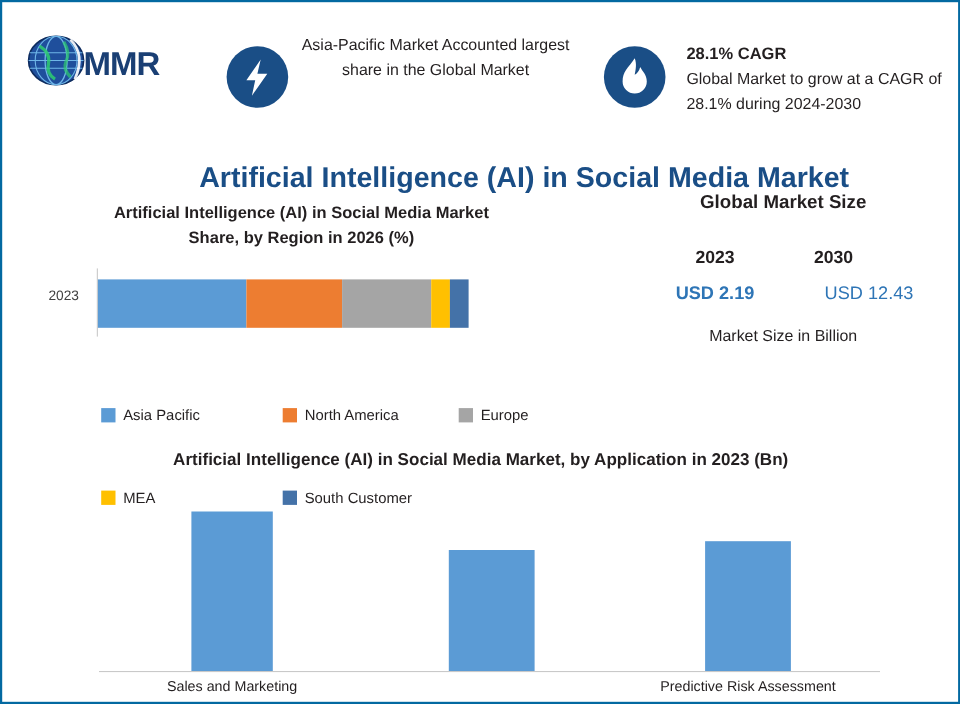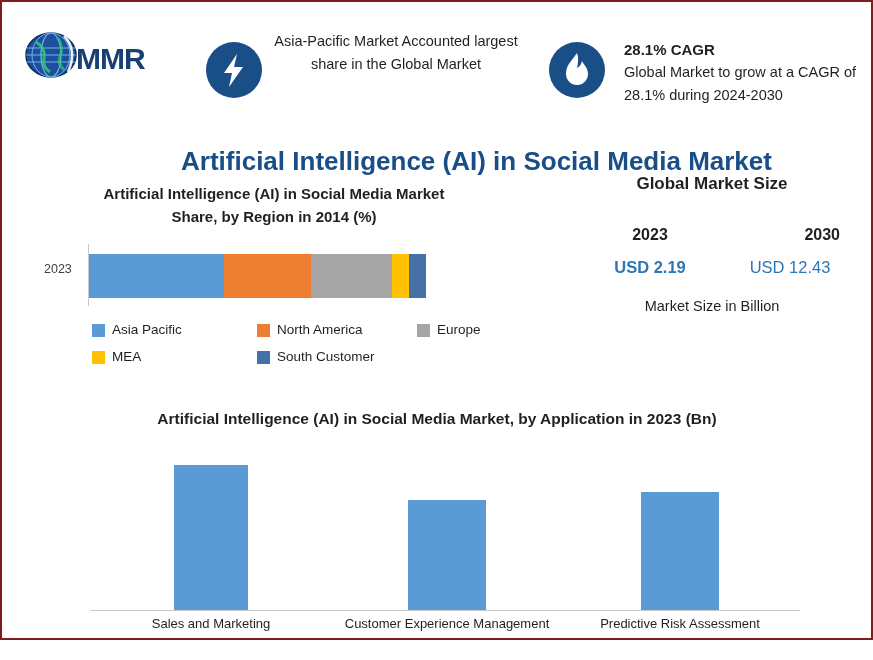--- a/index.html
+++ b/index.html
@@ -12,21 +12,21 @@
     background: #ffffff;
     font-family: "Liberation Sans", sans-serif;
     color: #231f20;
     overflow: hidden;
   }
   .page {
     position: relative;
     width: 873px;
     height: 640px;
     box-sizing: border-box;
-    border: 2px solid #7f1d1d;
+    border: 2px solid #0369a1;
     background: #ffffff;
   }
 
   
   .header {
     position: absolute;
     left: 0;
     top: 0;
     width: 869px;
     height: 122px;
@@ -152,21 +152,22 @@
     width: 400px;
     font-size: 13.5px;
   }
   .legend-row {
     display: flex;
     align-items: center;
     margin-bottom: 12px;
   }
   .legend-item {
     display: flex;
-    align-items: flex-end;
+    align-items: center;
+    margin-top: 48px;
   }
   .legend-swatch {
     width: 13px;
     height: 13px;
     margin-right: 7px;
     flex: 0 0 auto;
   }
   .legend-label { white-space: nowrap; }
 
   
@@ -194,21 +195,21 @@
     width: 100px;
     text-align: center;
     font-size: 16px;
     font-weight: bold;
   }
   .rp-year-2 {
     position: absolute;
     left: 178px;
     top: 56px;
     width: 100px;
-    text-align: right;
+    text-align: left;
     font-size: 16px;
     font-weight: bold;
   }
   .rp-val-1 {
     position: absolute;
     left: 28px;
     top: 88px;
     width: 120px;
     text-align: center;
     font-size: 16.5px;
@@ -325,21 +326,21 @@
     </div>
     <div class="hl-2">
       <div class="cagr-title">28.1% CAGR</div>
       <div>Global Market to grow at a CAGR of 28.1% during 2024-2030</div>
     </div>
   </div>
 
   <div class="main-title">Artificial Intelligence (AI) in Social Media Market</div>
 
   <div class="left-chart">
-    <div class="lc-title">Artificial Intelligence (AI) in Social Media Market Share, by Region in 2014 (%)</div>
+    <div class="lc-title">Artificial Intelligence (AI) in Social Media Market Share, by Region in 2026 (%)</div>
     <div class="cat-label">2023</div>
     <div class="axis-line"></div>
     <div class="stack">
       <div class="seg" style="width:40%;background:#5b9bd5"></div>
       <div class="seg" style="width:26%;background:#ed7d31"></div>
       <div class="seg" style="width:24%;background:#a5a5a5"></div>
       <div class="seg" style="width:5%;background:#ffc000"></div>
       <div class="seg" style="width:5%;background:#4472a8"></div>
     </div>
 
@@ -383,18 +384,17 @@
   <div class="bottom-chart">
     <div class="bc-title">Artificial Intelligence (AI) in Social Media Market, by Application in 2023 (Bn)</div>
     <div class="bc-plot">
       <div class="bc-bar" style="left:84px;width:74px;height:145px"></div>
       <div class="bc-bar" style="left:318px;width:78px;height:110px"></div>
       <div class="bc-bar" style="left:551px;width:78px;height:118px"></div>
     </div>
     <div class="bc-baseline"></div>
     <div class="bc-labels">
       <div class="bc-label" style="left:31px;width:180px">Sales and Marketing</div>
-      <div class="bc-label" style="left:237px;width:240px">Customer Experience Management</div>
       <div class="bc-label" style="left:497px;width:186px">Predictive Risk Assessment</div>
     </div>
   </div>
 
 </div>
 
 </body></html>

